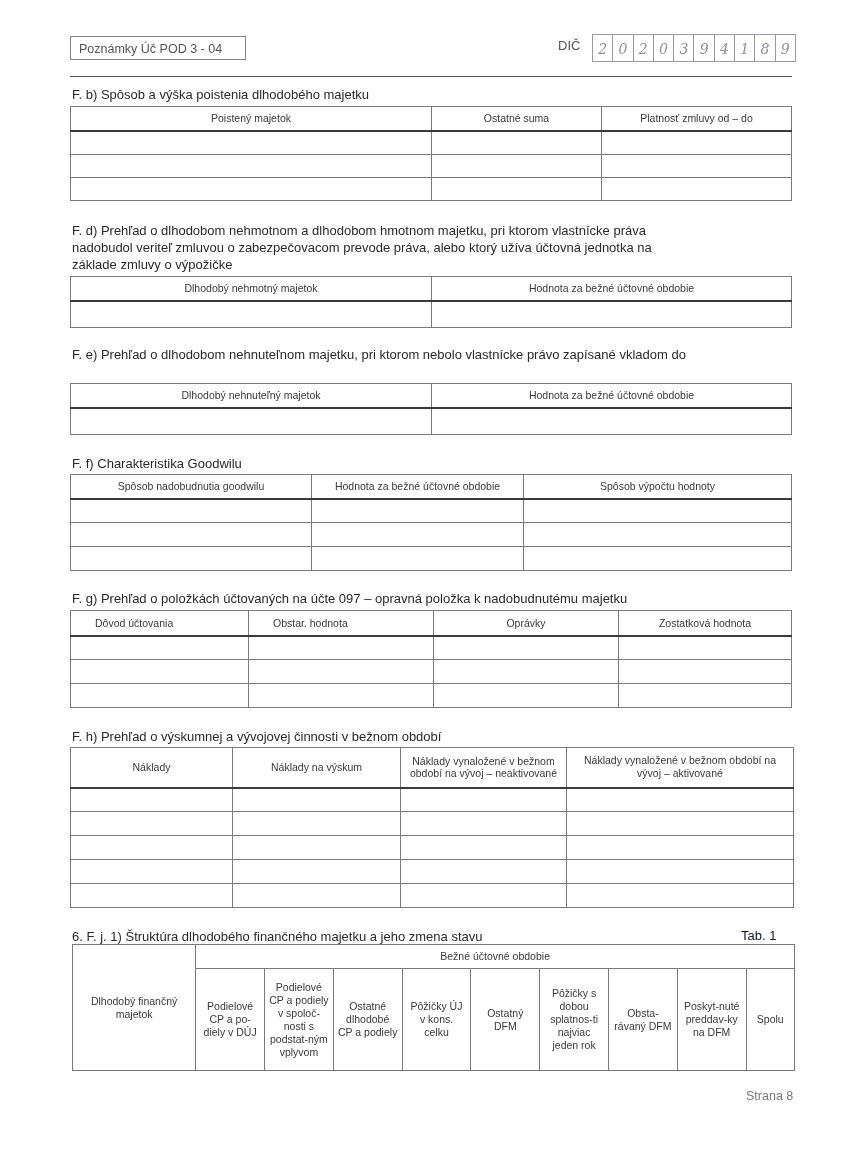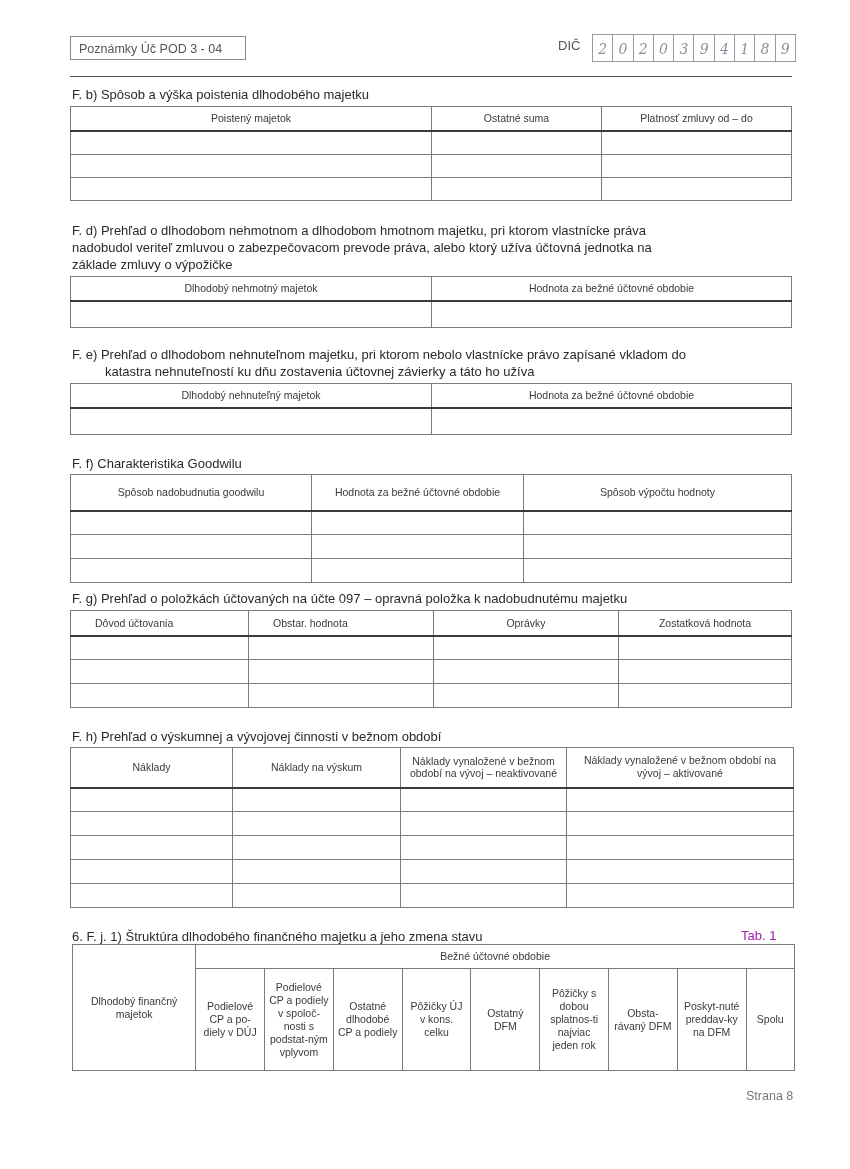--- a/index.html
+++ b/index.html
@@ -30,21 +30,21 @@
     position: absolute; border-collapse: collapse; table-layout: fixed;
     font-size: 10.5px; color: #3a3a3a;
   }
   table.frm td, table.frm th {
     border: 1px solid #7a7a7a; text-align: center; padding: 0 4px; font-weight: normal;
   }
   table.frm thead th { border-bottom: 2px solid #3a3a3a; }
   table.frm th.left { text-align: left; padding-left: 24px; }
   table.frm td { height: 22px; }
 
-  .tab-label { position: absolute; left: 741px; top: 928px; font-size: 13px; color: #a21caf; }
+  .tab-label { position: absolute; left: 741px; top: 928px; font-size: 13px; color: #0f172a; }
   table.fj { font-size: 10.5px; }
   table.fj th { border-bottom: 1px solid #7a7a7a !important; line-height: 13px; }
   .page-num { position: absolute; left: 746px; top: 1089px; font-size: 12.5px; color: #777; }
 </style>
 </head>
 <body>
 
 <div class="header-box">Poznámky Úč POD 3 - 04</div>
 <div class="dic-label">DIČ</div>
 <div class="dic-boxes">
@@ -113,21 +113,20 @@
   <tbody>
     <tr style="height:27px;">
         <td></td>
         <td></td>
       </tr>
   </tbody>
 </table>
 
 <div class="sec-title" style="top:346px;">
   <div>F. e) Prehľad o dlhodobom nehnuteľnom majetku, pri ktorom nebolo vlastnícke právo zapísané vkladom do</div>
-  <div style="padding-left:33px;">katastra nehnuteľností ku dňu zostavenia účtovnej závierky a táto ho užíva</div>
 </div>
 <table class="frm" style="left:70px; top:383px; width:721px;">
   <colgroup>
       <col style="width:361px">
       <col style="width:360px">
     </colgroup>
   <thead>
       <tr style="height:24px;">
     <th>Dlhodobý nehnuteľný majetok</th>
     <th>Hodnota za bežné účtovné obdobie</th>
@@ -142,21 +141,21 @@
 </table>
 
 <div class="sec-title" style="top:455px;">F. f) Charakteristika Goodwilu</div>
 <table class="frm" style="left:70px; top:474px; width:721px;">
   <colgroup>
       <col style="width:241px">
       <col style="width:212px">
       <col style="width:268px">
     </colgroup>
   <thead>
-      <tr style="height:36px;">
+      <tr style="height:24px;">
     <th>Spôsob nadobudnutia goodwilu</th>
     <th>Hodnota za bežné účtovné obdobie</th>
     <th>Spôsob výpočtu hodnoty</th>
   </tr>
     </thead>
   <tbody>
     <tr style="height:24px;">
         <td></td>
         <td></td>
         <td></td>

